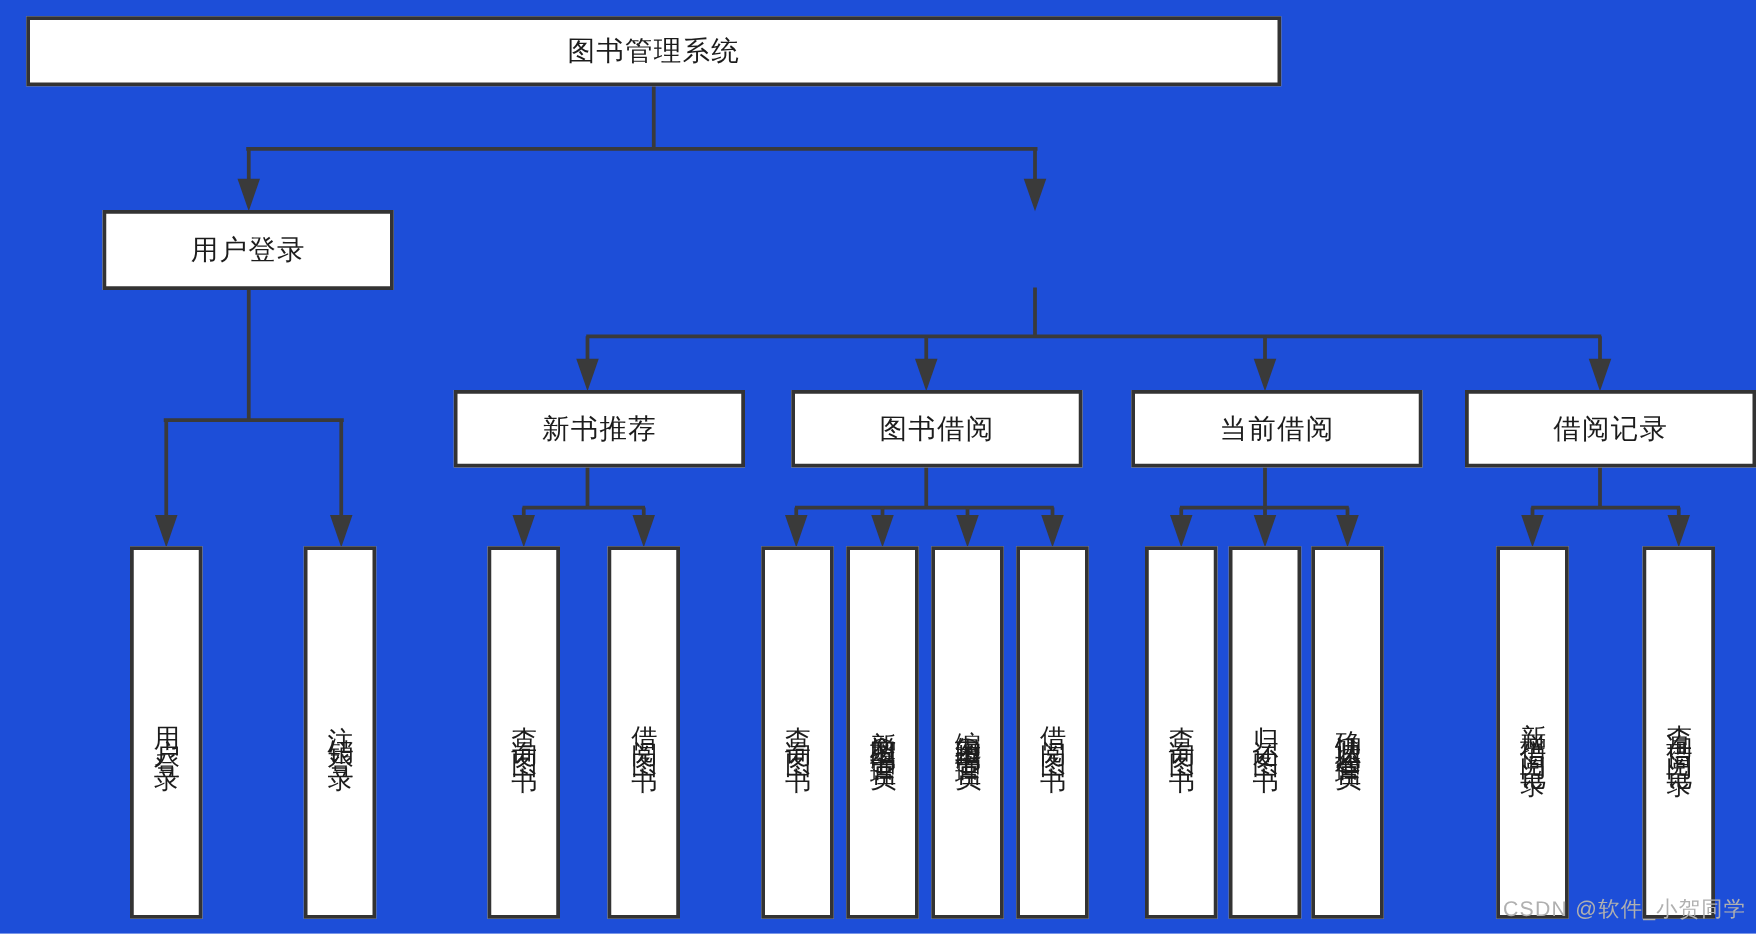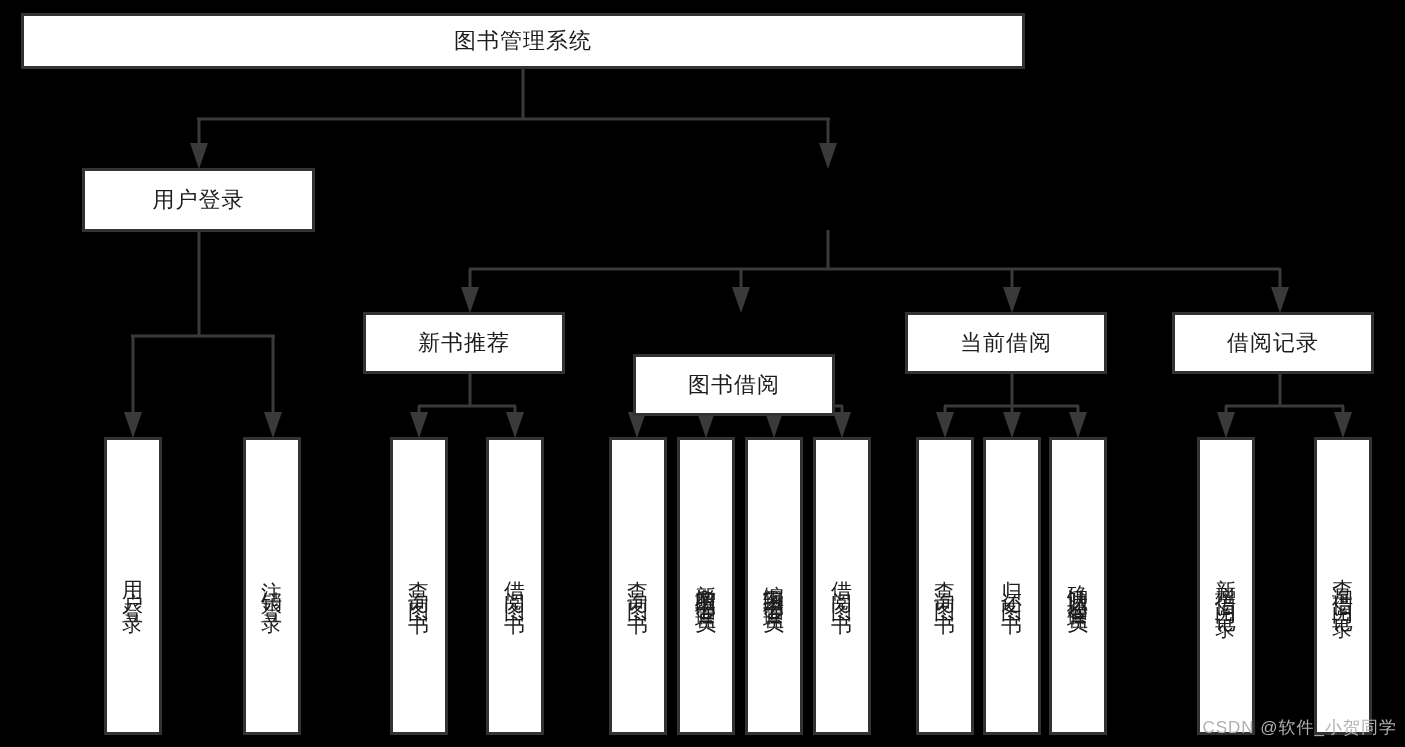--- a/index.html
+++ b/index.html
@@ -1,29 +1,29 @@
 <!DOCTYPE html>
 <html><head>
 <meta charset="utf-8">
 <style>
   html,body{margin:0;padding:0;background:#ffffff;}
   .canvas{
-    position:relative;width:1405px;height:747px;background:#000000;overflow:hidden;
+    position:relative;width:1405px;height:747px;background:#1d4ed8;overflow:hidden;
     font-family:"Liberation Sans","DejaVu Sans",sans-serif;
   }
   .connectors{position:absolute;left:0;top:0;z-index:1;}
   .box{
     position:absolute;box-sizing:border-box;background:#ffffff;
     border:3px solid #333333;color:#1c1c1c;z-index:2;
     display:flex;align-items:center;justify-content:center;
     font-size:22px;letter-spacing:1px;line-height:1.2;
   }
   .lvl1{left:21px;top:13px;width:1004px;height:56px;}
   .lvl2{top:168px;width:233px;height:64px;}
-  .lvl3{top:312px;width:202px;height:62px;}
+  .lvl3{top:312px;width:233px;height:62px;}
   .leaf{top:437px;width:58px;height:298px;}
   .vtext{
     writing-mode:vertical-rl;text-orientation:mixed;
     font-size:21px;line-height:1;letter-spacing:11px;white-space:nowrap;
   }
   .vtext.mid{letter-spacing:8px;}
   .vtext.tight{letter-spacing:4px;}
   .watermark{
     position:absolute;right:8px;bottom:8px;z-index:3;
     font-size:17px;color:#b0b0b0;letter-spacing:1px;
@@ -104,21 +104,21 @@
     <span>图书管理系统</span>
   </div>
 
   <div class="box lvl2" style="left:82px;">
     <span>用户登录</span>
   </div>
 
   <div class="box lvl3" style="left:363px;">
     <span>新书推荐</span>
   </div>
-  <div class="box lvl3" style="left:633px;margin-top:42px;">
+  <div class="box lvl3" style="left:633px;">
     <span>图书借阅</span>
   </div>
   <div class="box lvl3" style="left:905px;">
     <span>当前借阅</span>
   </div>
   <div class="box lvl3" style="left:1172px;">
     <span>借阅记录</span>
   </div>
 
   <div class="box leaf" style="left:104px;">

